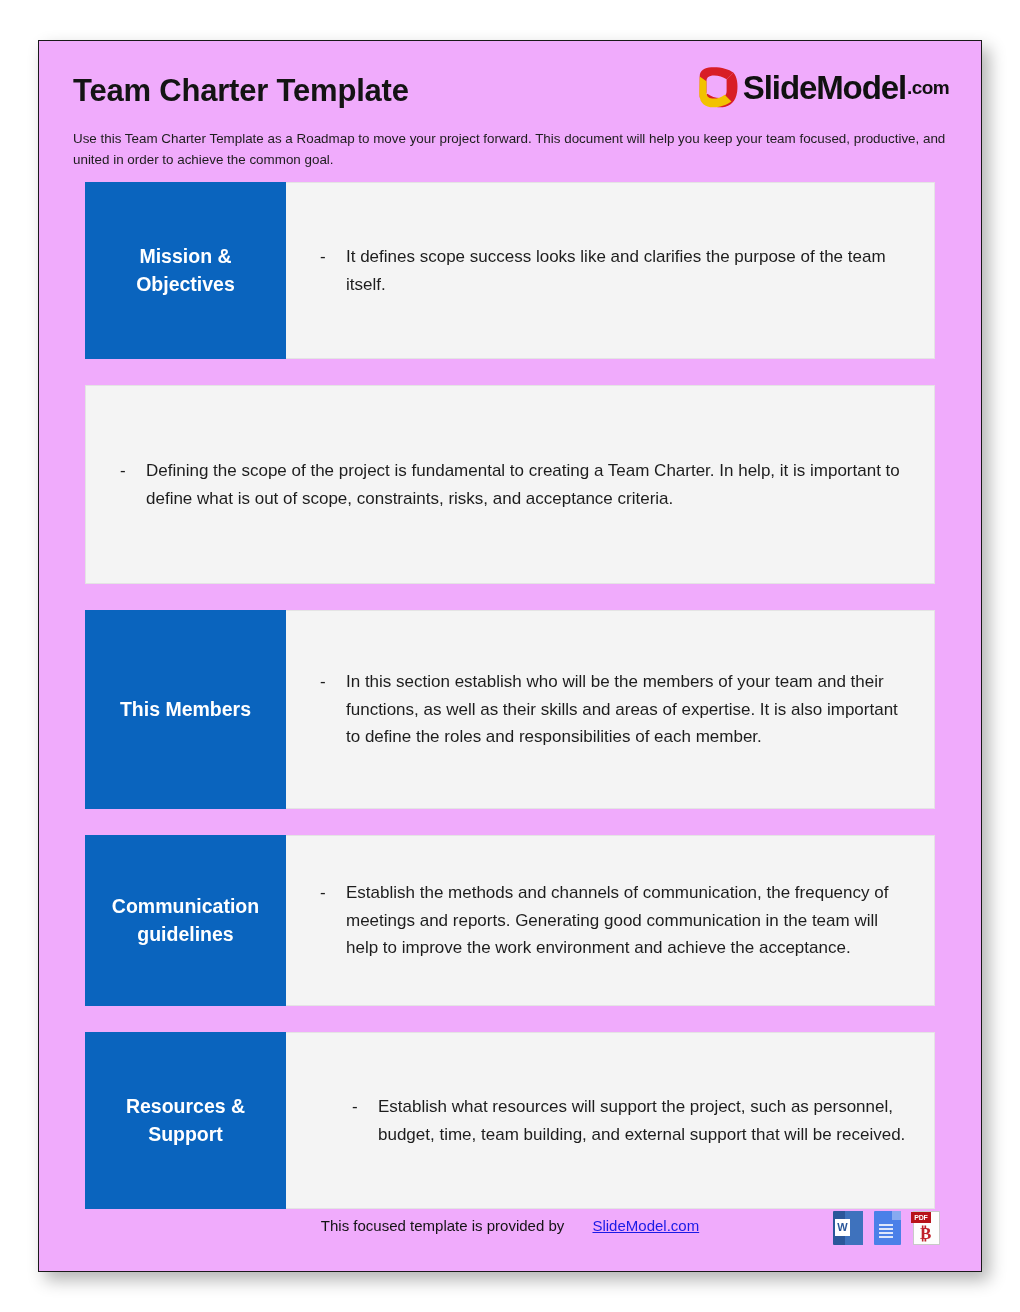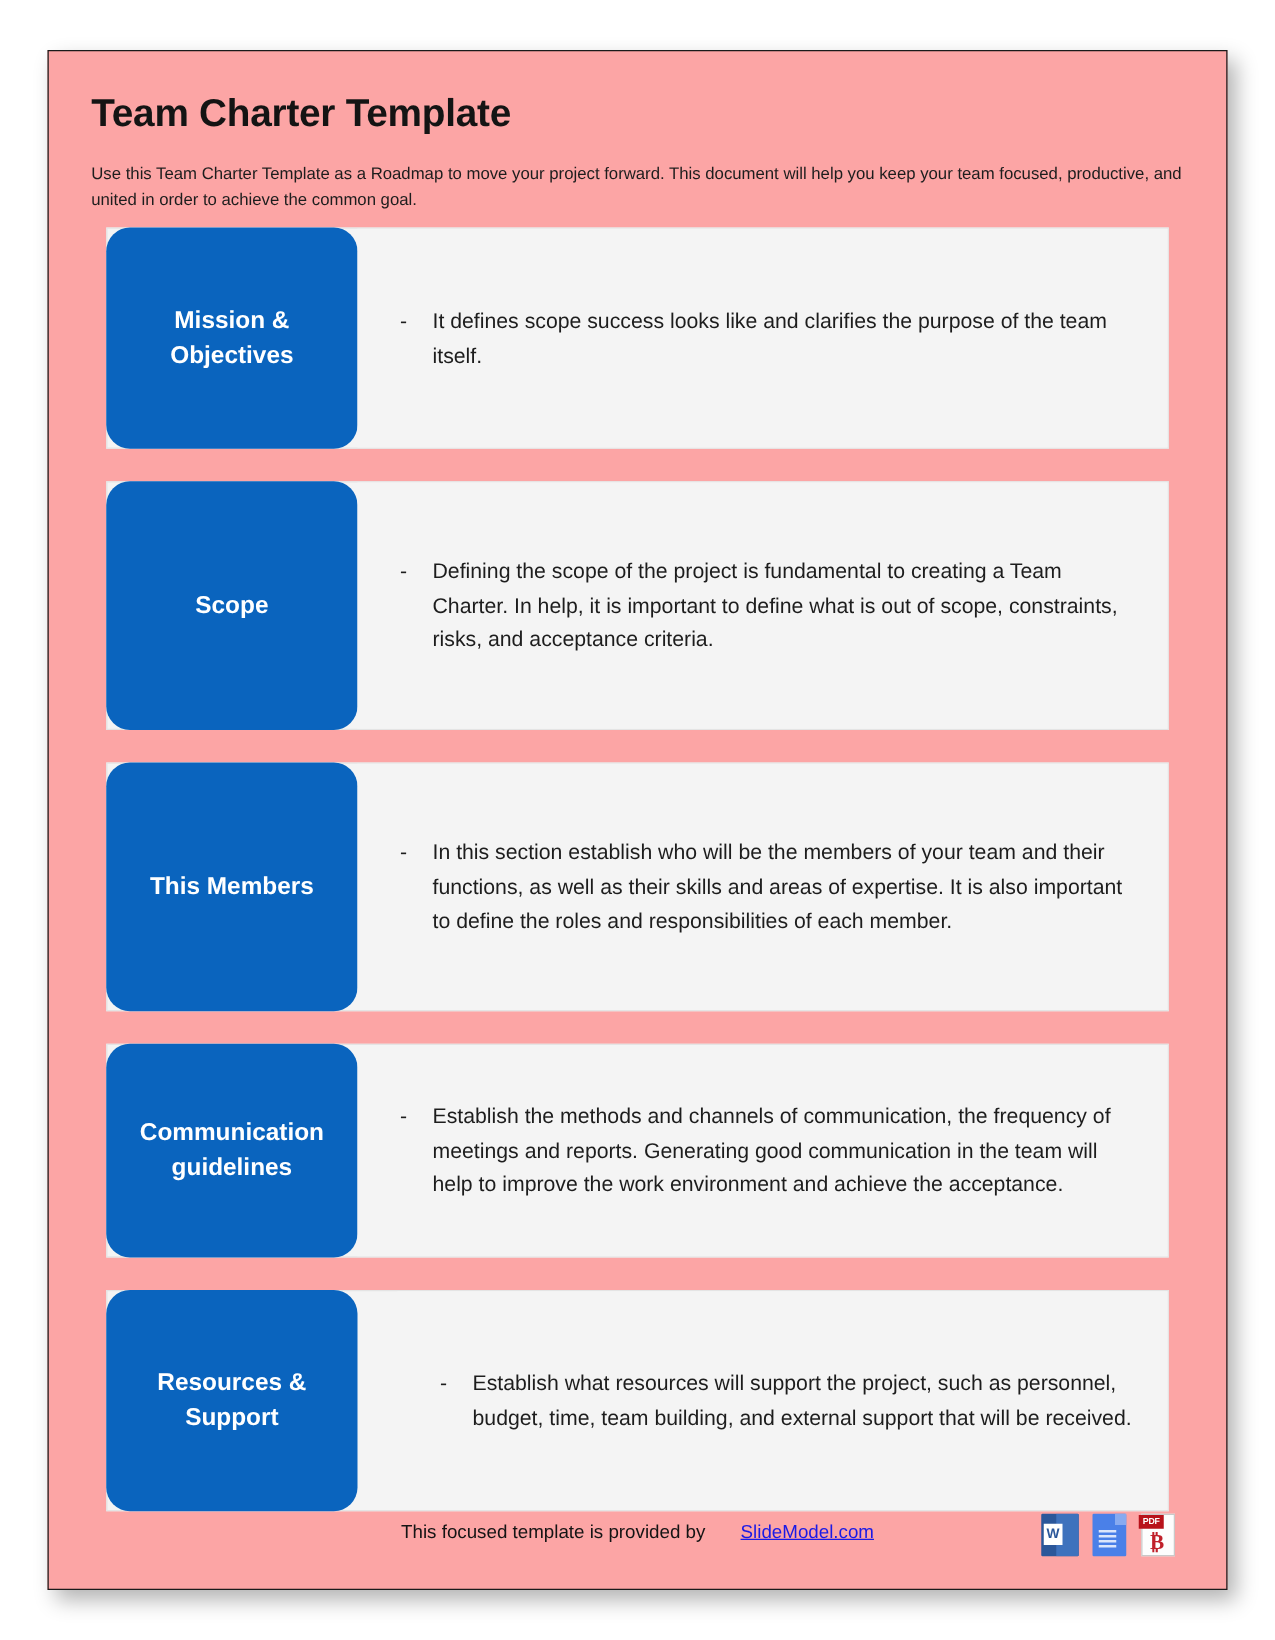--- a/index.html
+++ b/index.html
@@ -14,21 +14,21 @@
     overflow: hidden;
   }
 
   
   #page-sheet {
     position: absolute;
     left: 38px;
     top: 40px;
     width: 944px;
     height: 1232px;
-    background: #fca5a5;
+    background: #f0abfc;
     border: 1.5px solid #1a1a1a;
     box-sizing: border-box;
     box-shadow: 7px 8px 16px rgba(0,0,0,0.30);
   }
 
   
   #doc-header {
     position: absolute;
     left: 0; top: 0; right: 0;
     height: 112px;
@@ -108,21 +108,20 @@
     display: flex;
     align-items: center;
     justify-content: center;
     text-align: center;
     font-size: 19.5px;
     font-weight: bold;
     line-height: 1.42;
     padding: 6px 10px;
     box-sizing: border-box;
     margin: -1px 0 -1px -1px;
-    border-radius: 19px;
   }
   .row-body {
     flex: 1 1 auto;
     background: #f4f4f4;
     display: flex;
     align-items: center;
     padding: 14px 22px 14px 34px;
     box-sizing: border-box;
   }
   .bullet-line {
@@ -263,38 +262,46 @@
   }
 </style>
 </head>
 <body>
 
 <div id="page-sheet">
 
   <div id="doc-header">
     <div id="page-title">Team Charter Template</div>
 
+    <div id="brand-logo">
+      <svg id="logo-mark" viewBox="0 0 100 100" xmlns="http://www.w3.org/2000/svg">
+        <path d="M14 28 C14 16 24 10 38 9 C56 8 74 12 84 20 L70 34 C62 28 50 25 40 26 C32 27 28 31 28 38 L28 62 L14 72 Z" fill="#D81E26"></path>
+        <path d="M84 20 C92 29 94 45 92 60 C89 80 78 91 62 92 C46 93 28 88 16 78 L30 64 C38 70 50 74 58 73 C66 72 70 66 70 58 L70 34 Z" fill="#D81E26"></path>
+        <path d="M14 28 L28 38 L28 62 C28 69 32 73 40 74 C48 75 58 72 66 66 L80 80 C68 89 50 94 36 92 C20 90 13 78 13 62 Z" fill="#F2C200"></path>
+      </svg>
+      <span id="logo-wordmark">SlideModel</span>
+      <span id="logo-tld">.com</span>
+    </div>
   </div>
 
   <div id="doc-intro">Use this Team Charter Template as a Roadmap to move your project forward. This document will help you keep your team focused, productive, and united in order to achieve the common goal.</div>
 
   <div id="rows-area">
 
     <div class="charter-row r1">
       <div class="row-label">Mission &amp; Objectives</div>
       <div class="row-body">
         <div class="bullet-line">
           <span class="bullet-dash">-</span>
           <span class="bullet-text">It defines scope success looks like and clarifies the purpose of the team itself.</span>
         </div>
       </div>
     </div>
 
     <div class="charter-row r2">
-      <div class="row-label">Scope</div>
       <div class="row-body">
         <div class="bullet-line">
           <span class="bullet-dash">-</span>
           <span class="bullet-text">Defining the scope of the project is fundamental to creating a Team Charter. In help, it is important to define what is out of scope, constraints, risks, and acceptance criteria.</span>
         </div>
       </div>
     </div>
 
     <div class="charter-row r3">
       <div class="row-label">This Members</div>

